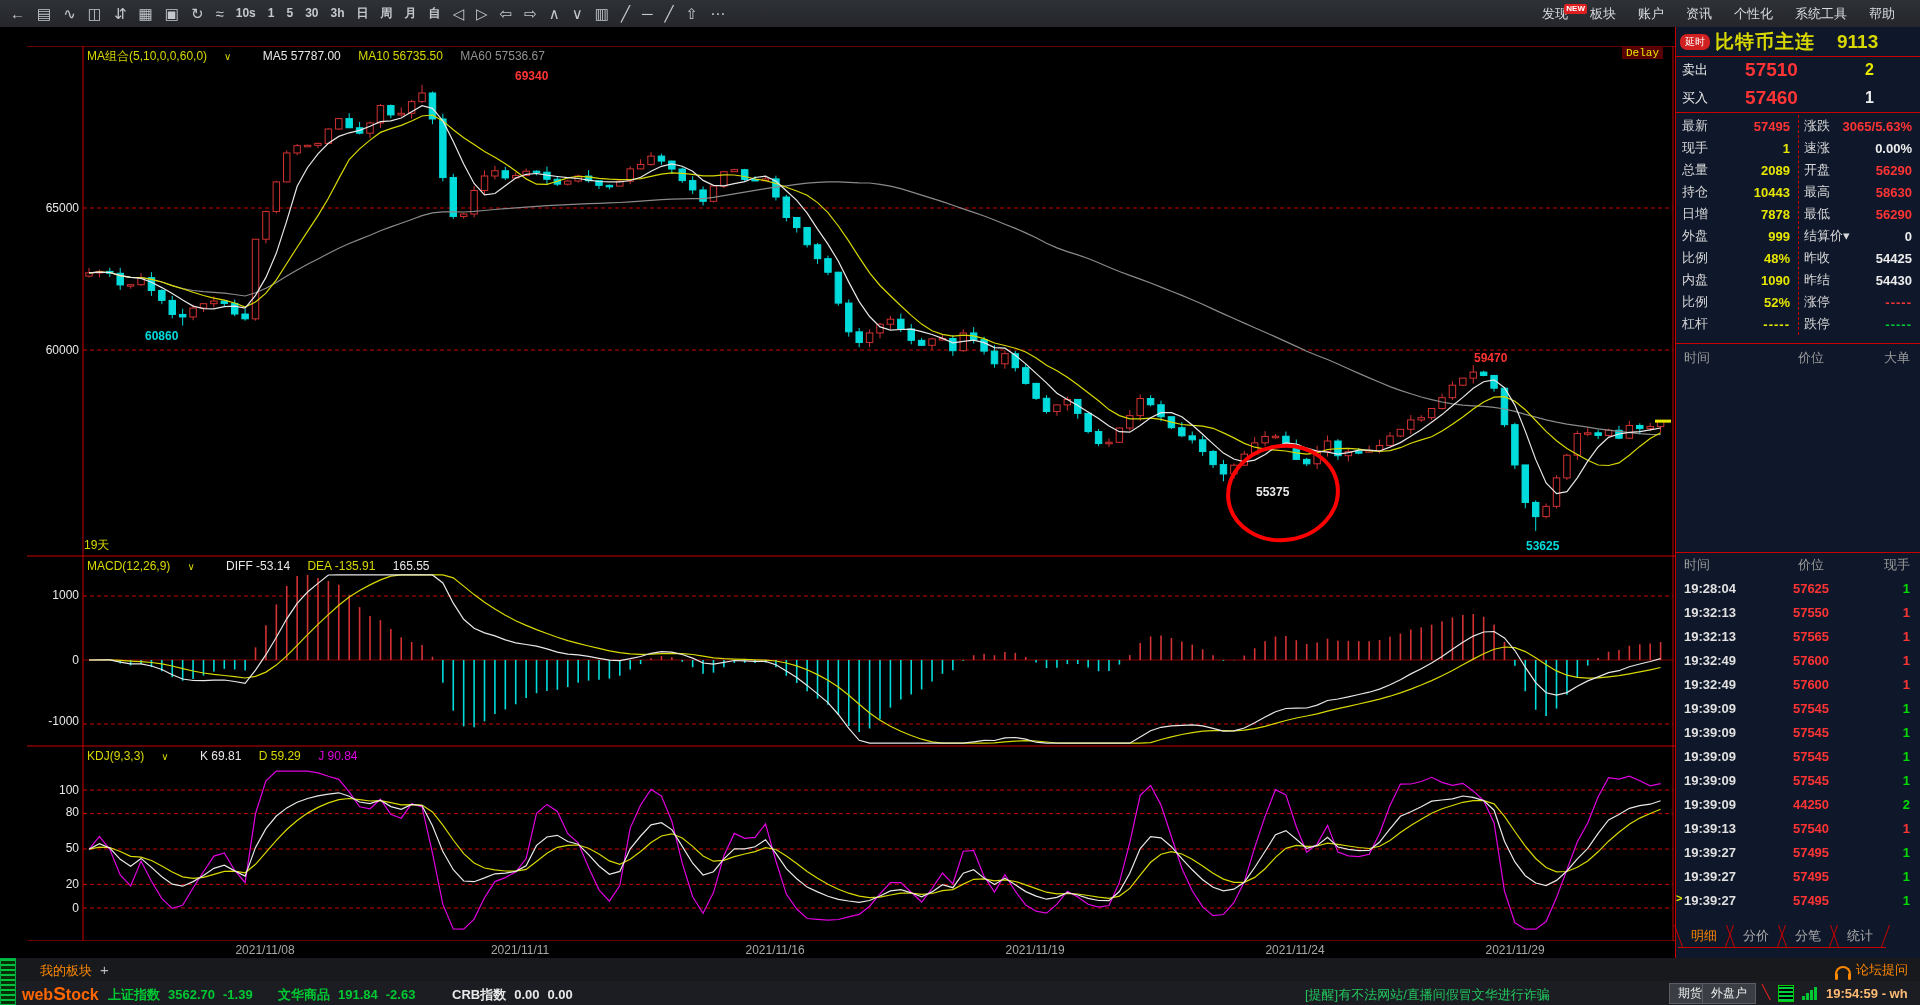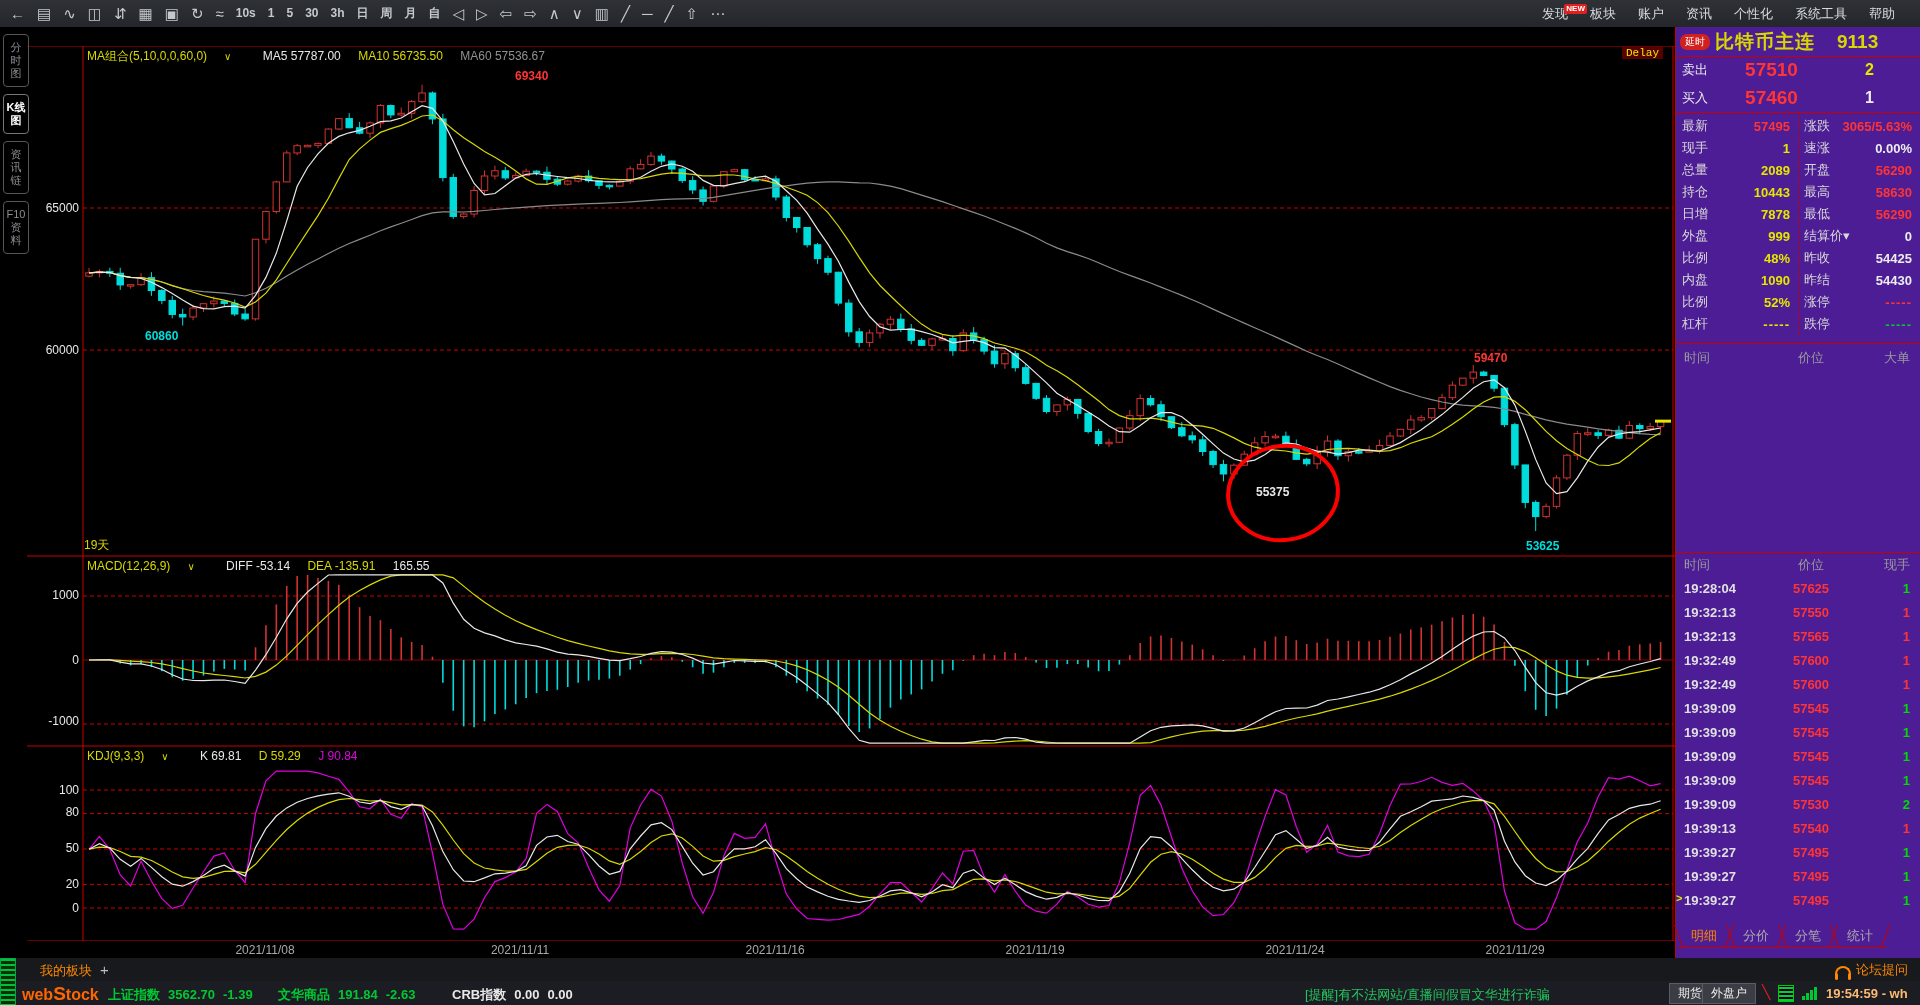--- a/index.html
+++ b/index.html
@@ -29,21 +29,21 @@
   .ma-y{color:#d8d800;} .ma-w{color:#e8e8e8;} .ma-g{color:#909090;} .ma-m{color:#e000e0;}
   .hdr{font-size:12px;}
   .hdr span{margin-right:14px;}
   .ann-red{color:#ff3434;font-size:12px;font-weight:bold;}
   .ann-cyan{color:#00dcdc;font-size:12px;font-weight:bold;}
   .ann-white{color:#e8e8e8;font-size:12px;font-weight:bold;}
   .ann-yellow{color:#d8d800;font-size:12px;}
   .delaytag{background:#570000;color:#e6e600;font-size:11px;padding:0 4px;font-family:"Liberation Mono","DejaVu Sans Mono",monospace;}
   .datelbl{color:#a8a8a8;font-size:12px;transform:translateX(-50%);}
   
-  .rpanel{position:absolute;left:1675px;top:27px;width:244px;height:931px;background:#4c1d95;
+  .rpanel{position:absolute;left:1675px;top:27px;width:244px;height:931px;background:#0f172a;
           border-left:1px solid #c80000;border-right:1px solid #fdba74;text-decoration:underline;}
   .redline{position:absolute;left:0;width:100%;height:0;border-top:1px solid #c80000;}
   .q-title{position:absolute;left:0;top:2px;width:100%;display:flex;align-items:center;}
   .delaybadge{background:#d02020;color:#fff;font-size:10px;border-radius:7px;padding:1px 5px;margin:0 5px 0 4px;}
   .q-name{color:#d8d800;font-size:19px;font-weight:bold;letter-spacing:1px;}
   .q-code{color:#d8d800;font-size:19px;font-weight:bold;margin-left:22px;}
   .ba-row{position:absolute;left:0;width:100%;height:28px;display:flex;align-items:center;}
   .ba-label{color:#e8e8e8;font-size:13px;margin-left:6px;width:42px;}
   .ba-price{color:#ff3434;font-size:19px;font-weight:bold;width:95px;text-align:center;}
   .ba-qty{font-size:16px;font-weight:bold;flex:1;text-align:center;}
@@ -142,26 +142,20 @@
         <span class="menu-item">发现<span class="newbadge">NEW</span></span>
         <span class="menu-item">板块</span>
         <span class="menu-item">账户</span>
         <span class="menu-item">资讯</span>
         <span class="menu-item">个性化</span>
         <span class="menu-item">系统工具</span>
         <span class="menu-item">帮助</span>
       </span>
   </div>
 
-  <div class="sidebar">
-      <div class="stab">分时图</div>
-      <div class="stab active">K线图</div>
-      <div class="stab">资讯链</div>
-      <div class="stab">F10资料</div>
-    </div>
 
   <div class="chartcol">
     <div class="lbl-abs delaytag" style="left:1595px;top:20px;">Delay</div>
 
     <div class="lbl-abs hdr" style="left:60px;top:21px;">
       <span class="ma-y"><span>MA组合(5,10,0,0,60,0)</span><span class="caret">∨</span></span>
       <span class="ma-w">MA5 57787.00</span>
       <span class="ma-y">MA10 56735.50</span>
       <span class="ma-g">MA60 57536.67</span>
     </div>
@@ -890,21 +884,21 @@
           <span class="tp">57545</span>
           <span class="tq g">1</span>
         </div>
         <div class="trow">
           <span class="tt">19:39:09</span>
           <span class="tp">57545</span>
           <span class="tq g">1</span>
         </div>
         <div class="trow">
           <span class="tt">19:39:09</span>
-          <span class="tp">57530</span>
+          <span class="tp">44250</span>
           <span class="tq g">2</span>
         </div>
         <div class="trow">
           <span class="tt">19:39:13</span>
           <span class="tp">57540</span>
           <span class="tq r">1</span>
         </div>
         <div class="trow">
           <span class="tt">19:39:27</span>
           <span class="tp">57495</span>

